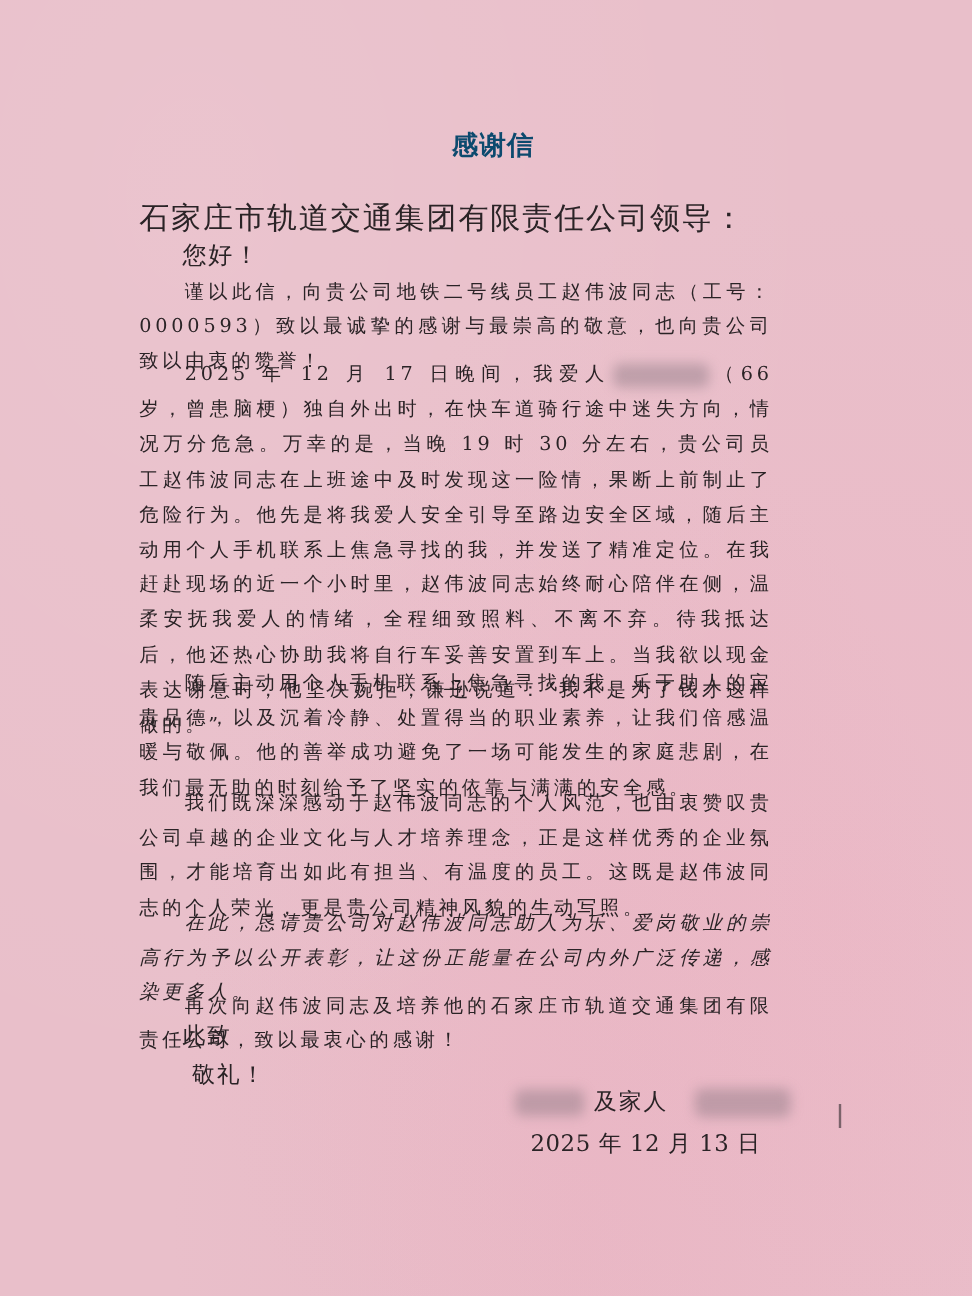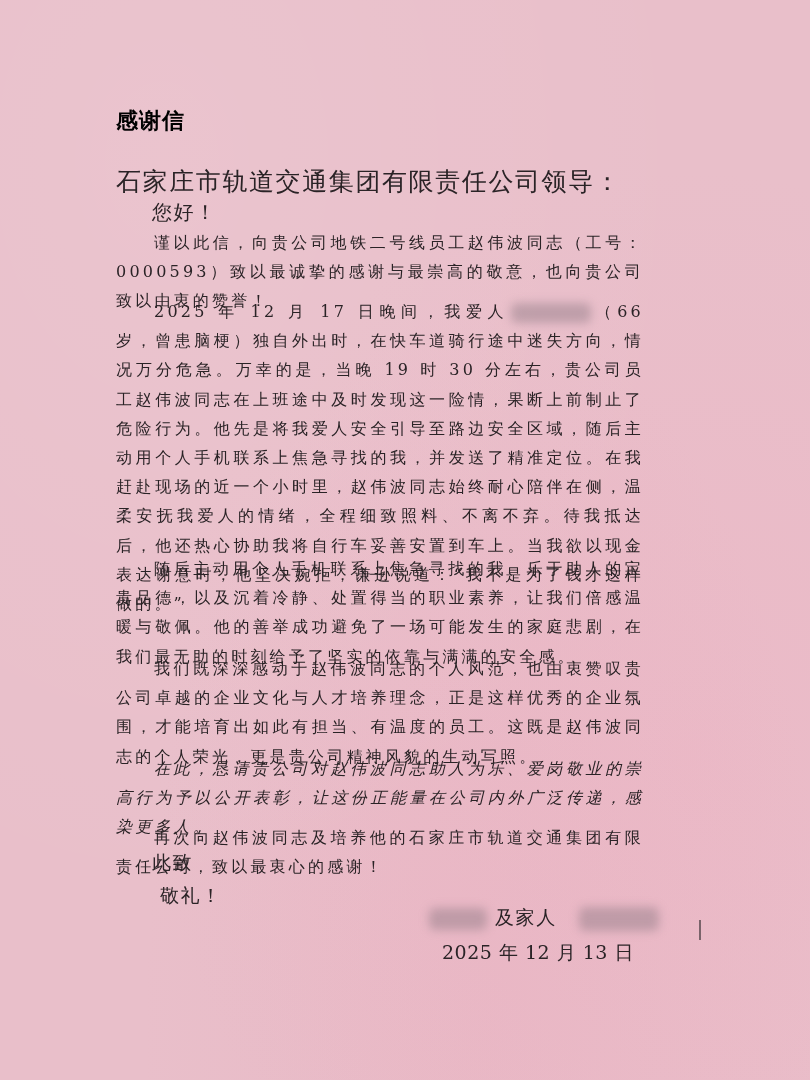--- a/index.html
+++ b/index.html
@@ -23,26 +23,26 @@
       position: absolute;
       left: 116px;
       top: 0;
       width: 590px;
     }
     .title {
       position: absolute;
       top: 106px;
       left: 0;
       width: 590px;
-      text-align: left;
+      text-align: center;
       font-family: "DejaVu Sans", "Liberation Sans", sans-serif;
       font-weight: bold;
       font-size: 22px;
       letter-spacing: 1px;
-      color: #000000;
+      color: #0c4a6e;
     }
     .salutation {
       position: absolute;
       top: 167px;
       left: 0;
       font-size: 25px;
       letter-spacing: 1.6px;
       line-height: 30px;
     }
     .greeting {

